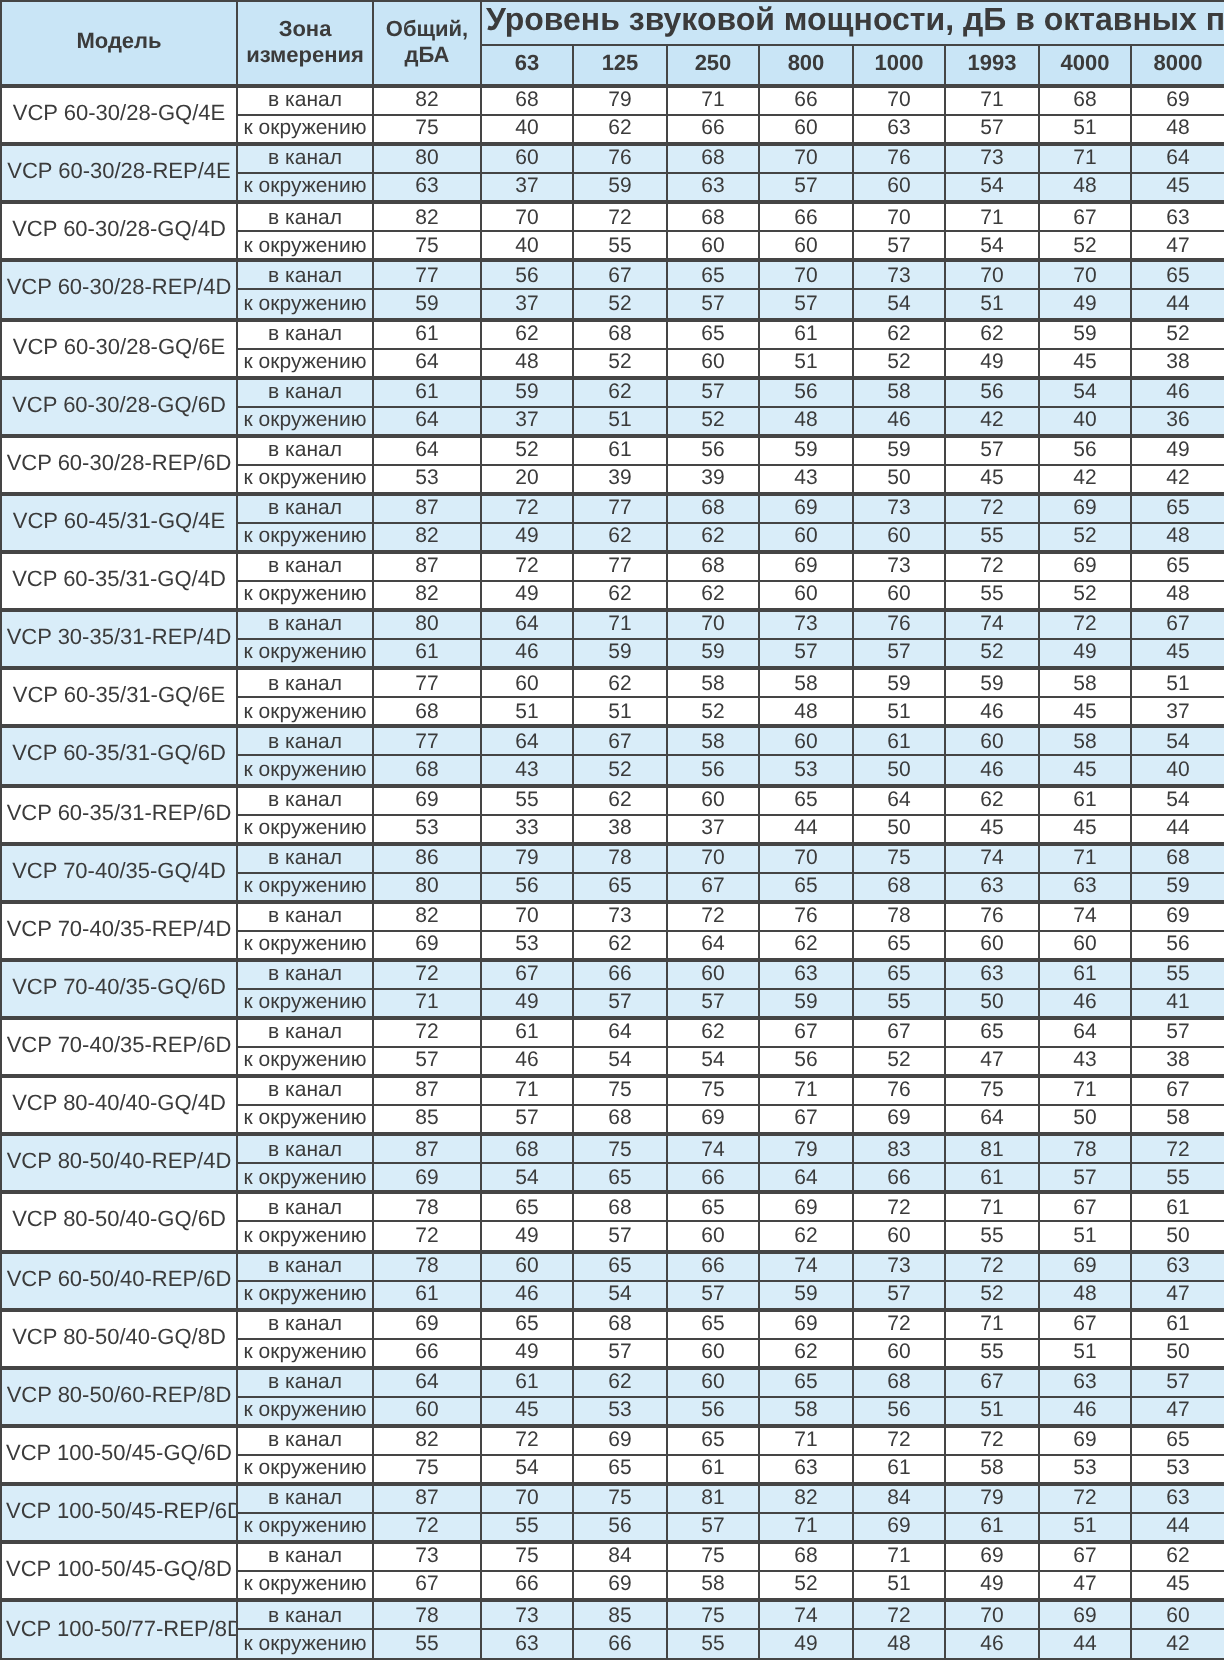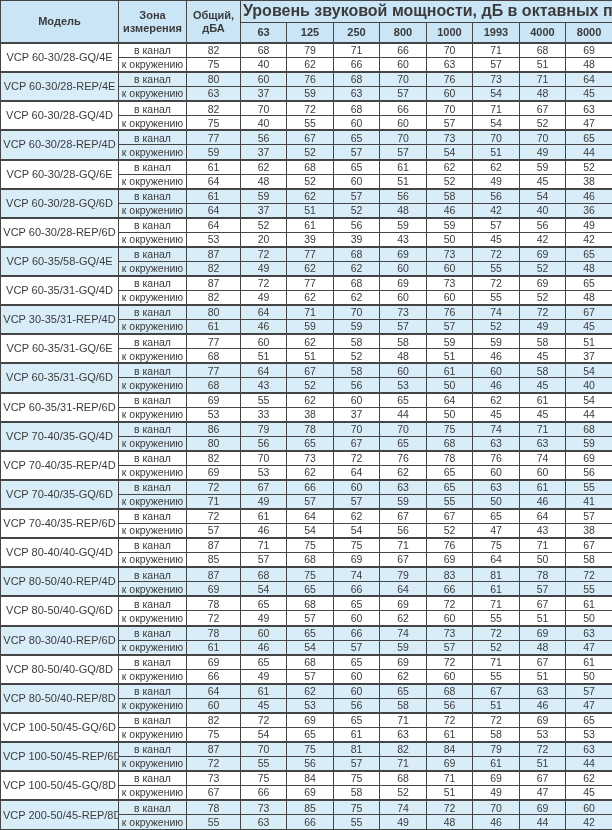--- a/index.html
+++ b/index.html
@@ -255,21 +255,21 @@
           <td>20</td>
           <td>39</td>
           <td>39</td>
           <td>43</td>
           <td>50</td>
           <td>45</td>
           <td>42</td>
           <td>42</td>
         </tr>
         <tr class="group-start hl">
-          <td class="model-cell" rowspan="2">VCP 60-35/58-GQ/4E</td>
+          <td class="model-cell" rowspan="2">VCP 60-45/31-GQ/4E</td>
           <td>в канал</td>
           <td>87</td>
           <td>72</td>
           <td>77</td>
           <td>68</td>
           <td>69</td>
           <td>73</td>
           <td>72</td>
           <td>69</td>
           <td>65</td>
@@ -580,21 +580,21 @@
           <td>49</td>
           <td>57</td>
           <td>60</td>
           <td>62</td>
           <td>60</td>
           <td>55</td>
           <td>51</td>
           <td>50</td>
         </tr>
         <tr class="group-start hl">
-          <td class="model-cell" rowspan="2">VCP 80-30/40-REP/6D</td>
+          <td class="model-cell" rowspan="2">VCP 60-50/40-REP/6D</td>
           <td>в канал</td>
           <td>78</td>
           <td>60</td>
           <td>65</td>
           <td>66</td>
           <td>74</td>
           <td>73</td>
           <td>72</td>
           <td>69</td>
           <td>63</td>
@@ -630,21 +630,21 @@
           <td>49</td>
           <td>57</td>
           <td>60</td>
           <td>62</td>
           <td>60</td>
           <td>55</td>
           <td>51</td>
           <td>50</td>
         </tr>
         <tr class="group-start hl">
-          <td class="model-cell" rowspan="2">VCP 80-50/40-REP/8D</td>
+          <td class="model-cell" rowspan="2">VCP 80-50/60-REP/8D</td>
           <td>в канал</td>
           <td>64</td>
           <td>61</td>
           <td>62</td>
           <td>60</td>
           <td>65</td>
           <td>68</td>
           <td>67</td>
           <td>63</td>
           <td>57</td>
@@ -730,21 +730,21 @@
           <td>66</td>
           <td>69</td>
           <td>58</td>
           <td>52</td>
           <td>51</td>
           <td>49</td>
           <td>47</td>
           <td>45</td>
         </tr>
         <tr class="group-start hl">
-          <td class="model-cell" rowspan="2">VCP 200-50/45-REP/8D</td>
+          <td class="model-cell" rowspan="2">VCP 100-50/77-REP/8D</td>
           <td>в канал</td>
           <td>78</td>
           <td>73</td>
           <td>85</td>
           <td>75</td>
           <td>74</td>
           <td>72</td>
           <td>70</td>
           <td>69</td>
           <td>60</td>

